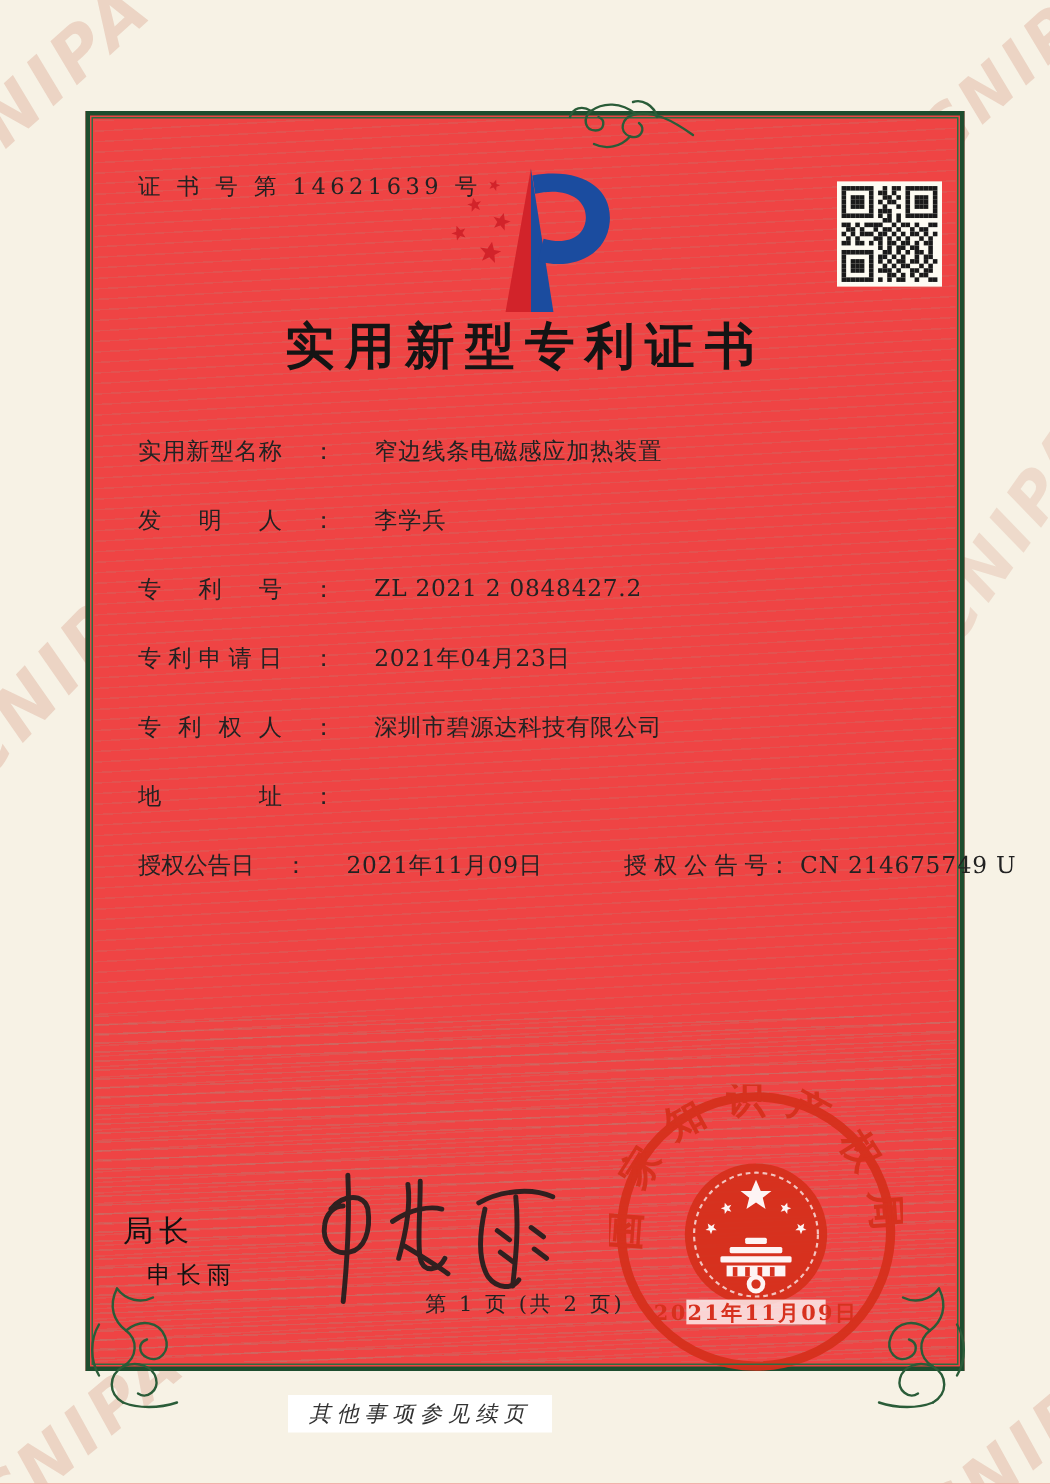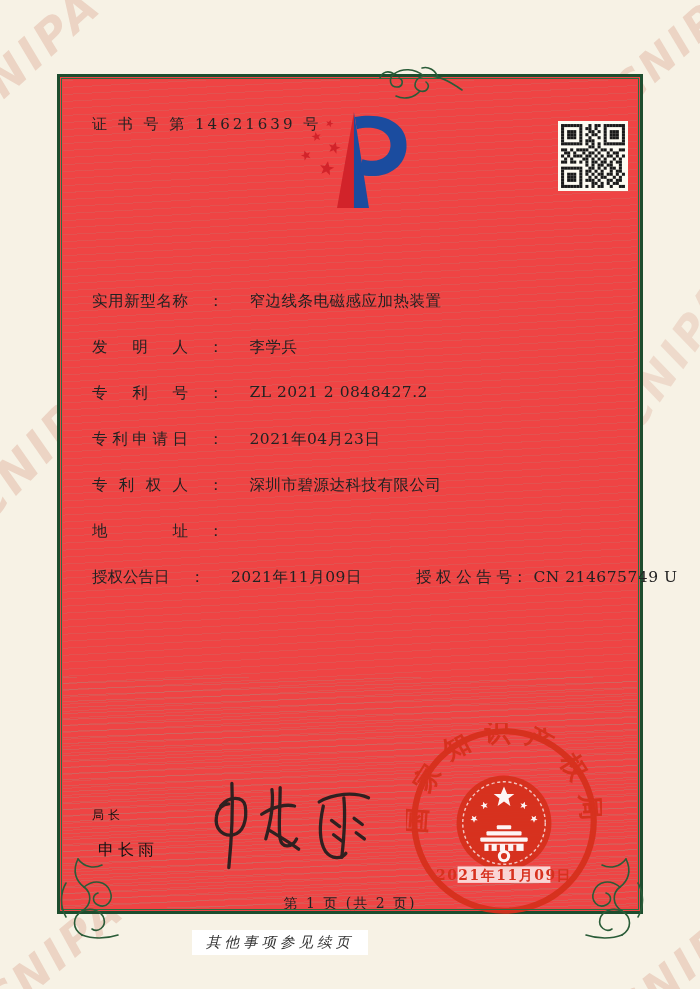--- a/index.html
+++ b/index.html
@@ -66,26 +66,26 @@
   .colon{display:inline-block;}
   .fvalue{margin-left:6px;letter-spacing:0.5px;}
   .row-address .fvalue{font-size:14.2px;letter-spacing:0.3px;}
   .pair2{margin-left:34px;display:flex;align-items:baseline;}
   .paragraphs{
     position:absolute;left:31px;top:504px;width:524px;
     font-size:15px;line-height:1.75;text-align:justify;
     font-style:italic;color:#262626;
   }
   .paragraphs p{margin:0;text-indent:2em;}
-  .sig-title{position:absolute;left:32px;top:730px;font-size:12px;letter-spacing:4px;color:#111;}
+  .sig-title{position:absolute;left:22px;top:730px;font-size:20px;letter-spacing:4px;color:#111;}
   .sig-name{position:absolute;left:38px;top:763px;font-size:16px;letter-spacing:4px;color:#111;}
   .sig-hand{position:absolute;left:138px;top:698px;width:190px;height:98px;}
   .seal{position:absolute;left:346px;top:646px;width:196px;height:196px;opacity:0.94;}
   .page-info{
-    position:absolute;left:0;top:818px;width:100%;
+    position:absolute;left:0;top:784px;width:100%;
     text-align:center;font-size:14px;letter-spacing:2px;color:#222;
   }
   .note{
     position:absolute;left:0;top:930px;width:560px;text-align:center;z-index:3;
   }
   .note span{
     display:inline-block;background:#ffffff;padding:3px 14px;
     font-size:14.5px;letter-spacing:4px;color:#333;font-style:italic;
   }
   .vine{position:absolute;left:318px;top:-17px;width:86px;height:46px;z-index:3;}
@@ -374,20 +374,21 @@
           <rect x="24" y="60" width="3" height="3"></rect>
           <rect x="30" y="60" width="3" height="3"></rect>
           <rect x="36" y="60" width="3" height="3"></rect>
           <rect x="39" y="60" width="3" height="3"></rect>
           <rect x="48" y="60" width="3" height="3"></rect>
           <rect x="57" y="60" width="3" height="3"></rect>
           <rect x="60" y="60" width="3" height="3"></rect>
         </g>
     </svg>
 
+    <div class="title">实用新型专利证书</div>
 
     <div class="fields">
       <div class="row">
         <span class="flabel">实用新型名称</span>
           <span class="colon">：</span>
         <span class="fvalue">窄边线条电磁感应加热装置</span>
       </div>
       <div class="row">
         <span class="flabel">发明人</span>
           <span class="colon">：</span>

